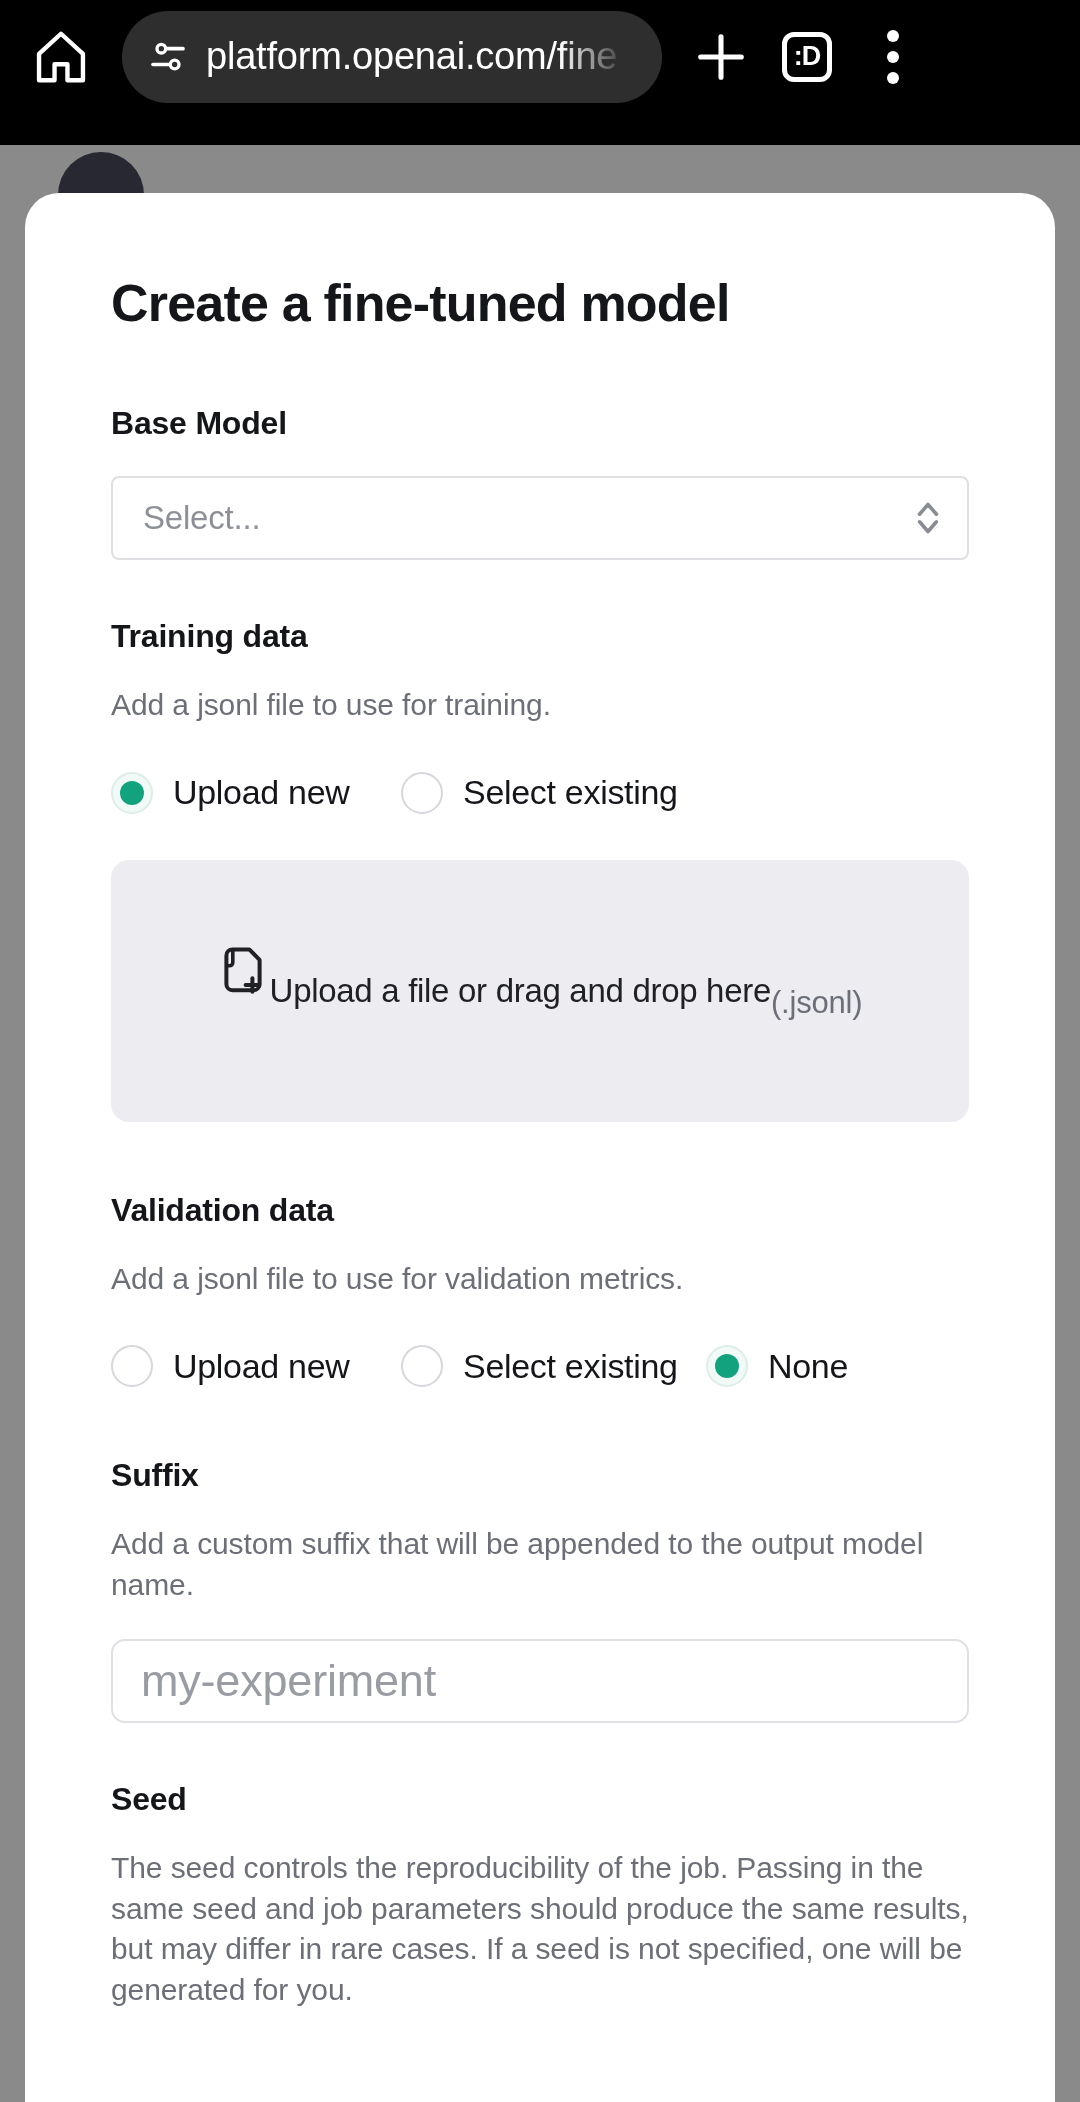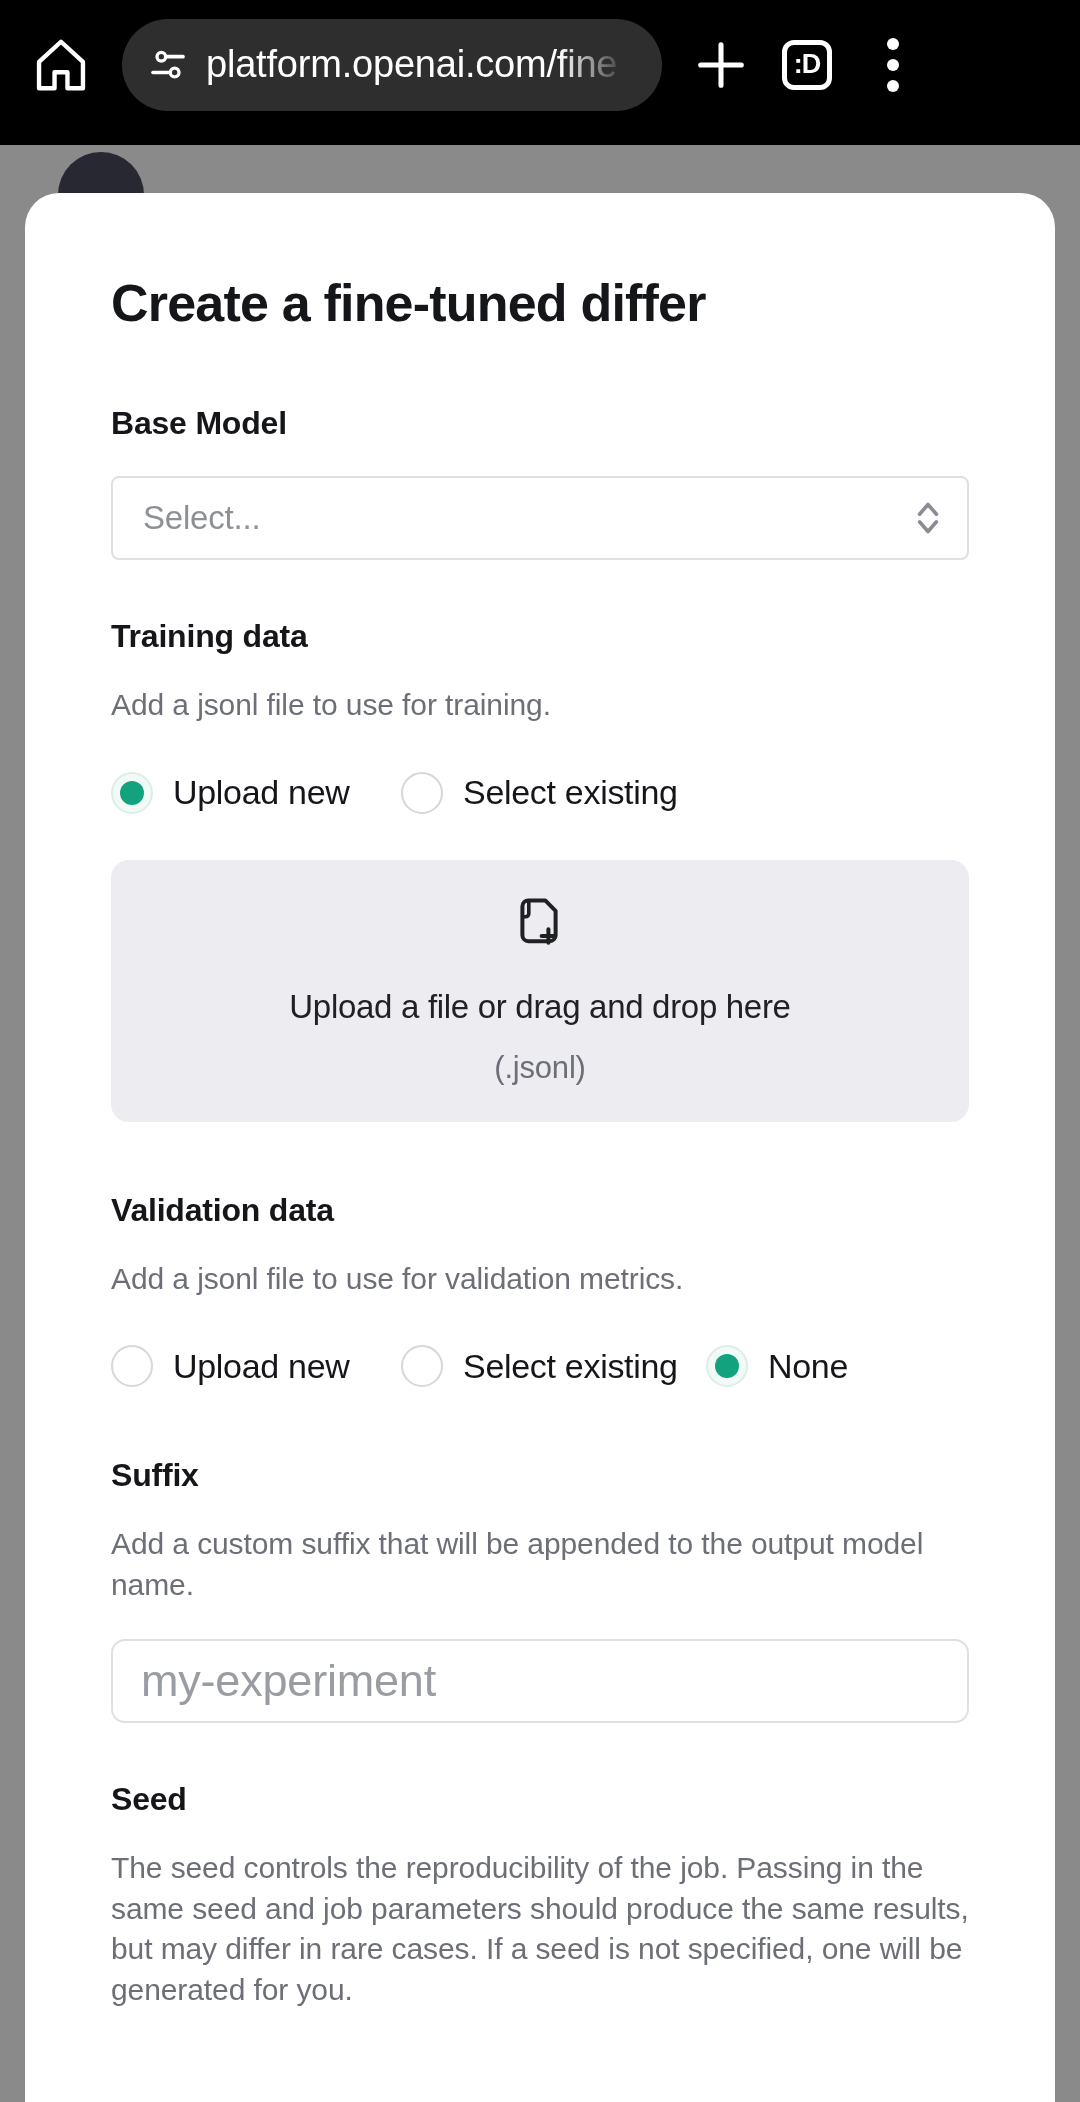--- a/index.html
+++ b/index.html
@@ -16,21 +16,21 @@
   .screen {
     position: relative;
     width: 1080px;
     height: 2102px;
     background: #000;
   }
 
   
   .browser-bar {
     position: absolute;
-    top: 8px; left: 0;
+    top: 0; left: 0;
     width: 1080px;
     height: 113px;
     background: #000000;
     display: flex;
     align-items: center;
     padding: 0 24px;
   }
 
   .home-btn {
     width: 74px;
@@ -208,21 +208,21 @@
     letter-spacing: -0.3px;
     white-space: nowrap;
   }
 
   
   .dropzone {
     background: #ececf1;
     border-radius: 18px;
     height: 262px;
     display: flex;
-    flex-direction: column;
+    flex-direction: row;
     align-items: center;
     justify-content: center;
     cursor: pointer;
   }
   .dropzone-icon { width: 52px; height: 56px; margin-bottom: 36px; }
   .dropzone-main { font-size: 33px; color: #202123; letter-spacing: -0.3px; }
   .dropzone-sub { font-size: 31px; color: #6d6f78; margin-top: 24px; letter-spacing: -0.2px; }
 
   
   .text-input {
@@ -289,21 +289,21 @@
       </div>
     </div>
   </div>
 
   <div class="page-backdrop"></div>
   <div class="behind-avatar"></div>
 
   <div class="modal">
     <div class="modal-inner">
 
-      <h1 class="modal-title">Create a fine-tuned differ</h1>
+      <h1 class="modal-title">Create a fine-tuned model</h1>
 
       <div class="mt-72">
         <div class="field-label">Base Model</div>
         <div class="select-box mt-34">
           <span class="select-value">Select...</span>
           <svg class="select-chevrons" viewBox="0 0 12 18" fill="none">
             <path d="M2 7.2 6 2.6l4 4.6" stroke="#8a8c94" stroke-width="1.7" stroke-linecap="round" stroke-linejoin="round"></path>
             <path d="M2 10.8 6 15.4l4-4.6" stroke="#8a8c94" stroke-width="1.7" stroke-linecap="round" stroke-linejoin="round"></path>
           </svg>
         </div>

